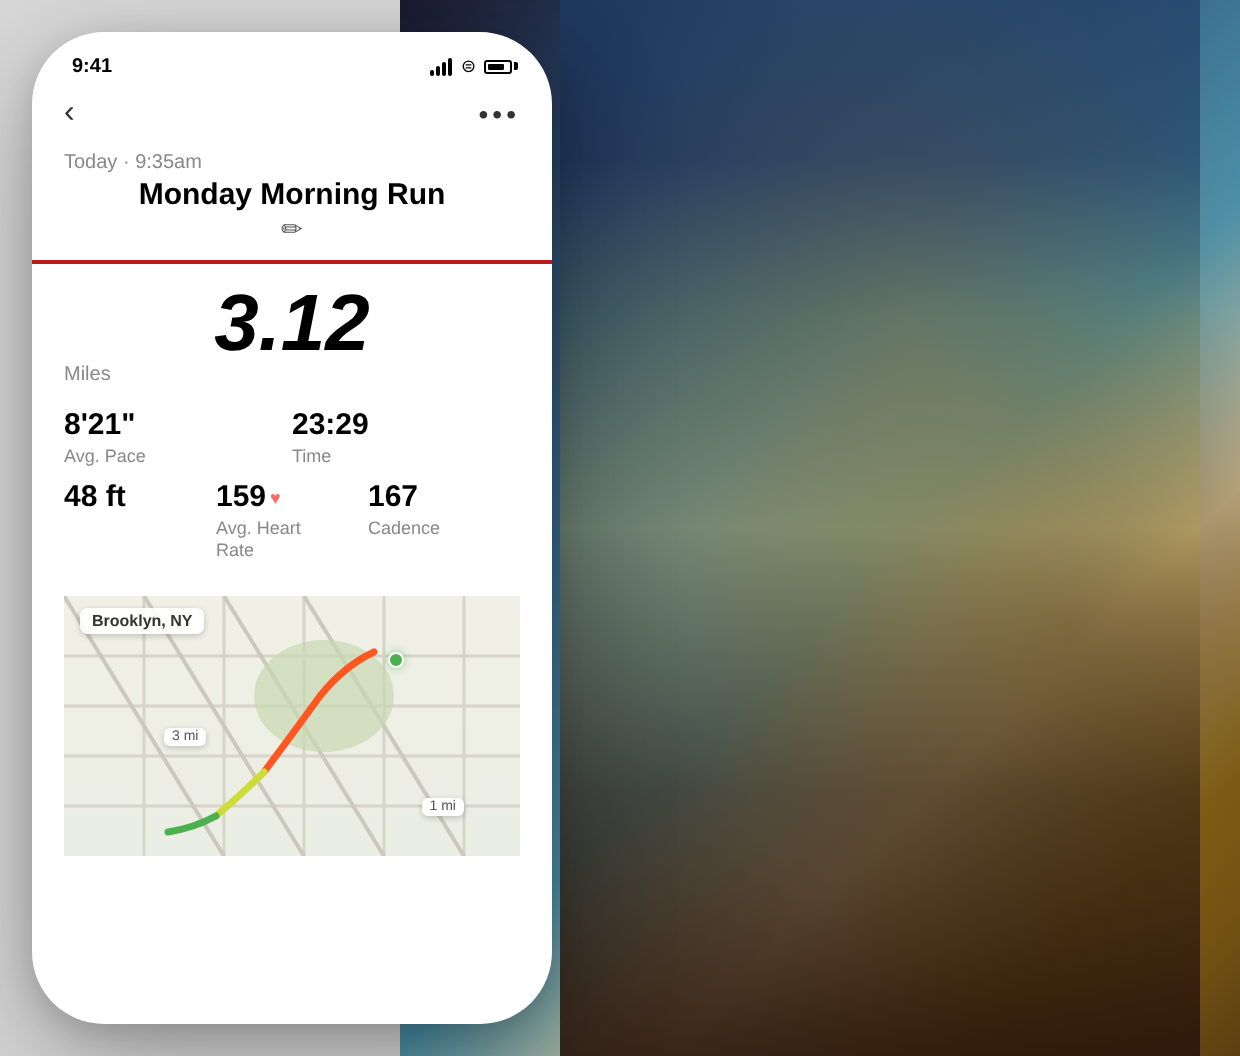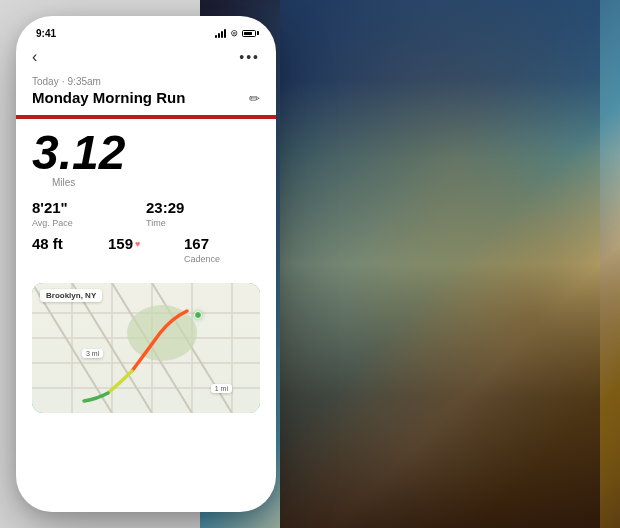--- a/index.html
+++ b/index.html
@@ -166,33 +166,34 @@
     .more-dots {
       font-size: 14px;
       color: #333;
       letter-spacing: 2px;
       cursor: pointer;
     }
 
     
     .header-section {
       padding: 4px 16px 8px;
-      border-bottom: 4px solid #b91c1c;
+      border-bottom: 2px solid #b91c1c;
     }
 
     .date-label {
       font-size: 10px;
       color: #888;
       margin-bottom: 2px;
     }
 
     .title-row {
       display: flex;
       align-items: center;
       justify-content: space-between;
+      flex-direction: column;
     }
 
     .run-title {
       font-size: 15px;
       font-weight: 700;
       color: #000;
       line-height: 1.2;
     }
 
     .edit-icon {
@@ -200,32 +201,32 @@
       color: #555;
       cursor: pointer;
     }
 
     
     .distance-section {
       padding: 10px 16px 6px;
     }
 
     .distance-value {
-      font-size: 48px;
+      font-size: 40px;
       font-weight: 800;
       color: #000;
       line-height: 1;
       font-style: italic;
+      text-align: center;
     }
 
     .distance-unit {
       font-size: 10px;
       color: #888;
       margin-top: 0px;
-      margin-left: 20px;
     }
 
     
     .stats-grid {
       padding: 6px 16px;
     }
 
     .stats-row {
       display: flex;
       gap: 0;
@@ -254,21 +255,21 @@
     .stat-label {
       font-size: 9px;
       color: #888;
       margin-top: 1px;
       line-height: 1.2;
     }
 
     
     .map-section {
       margin: 4px 16px 8px;
-      border-radius: 11px;
+      border-radius: 0;
       overflow: hidden;
       height: 130px;
       background: #22c55e;
       position: relative;
     }
 
     .map-bg {
       width: 100%;
       height: 100%;
       background:
@@ -388,20 +389,21 @@
       </div>
 
       <div class="stats-row">
         <div class="stat-item">
           <div class="stat-value">48 ft</div>
         </div>
         <div class="stat-item">
           <div class="stat-value">
             159 <span class="heart-icon">♥</span>
           </div>
+          <div class="stat-label">Avg. Heart<br>Rate</div>
         </div>
         <div class="stat-item">
           <div class="stat-value">167</div>
           <div class="stat-label">Cadence</div>
         </div>
       </div>
     </div>
 
     <div class="map-section">
       <div class="map-bg">

